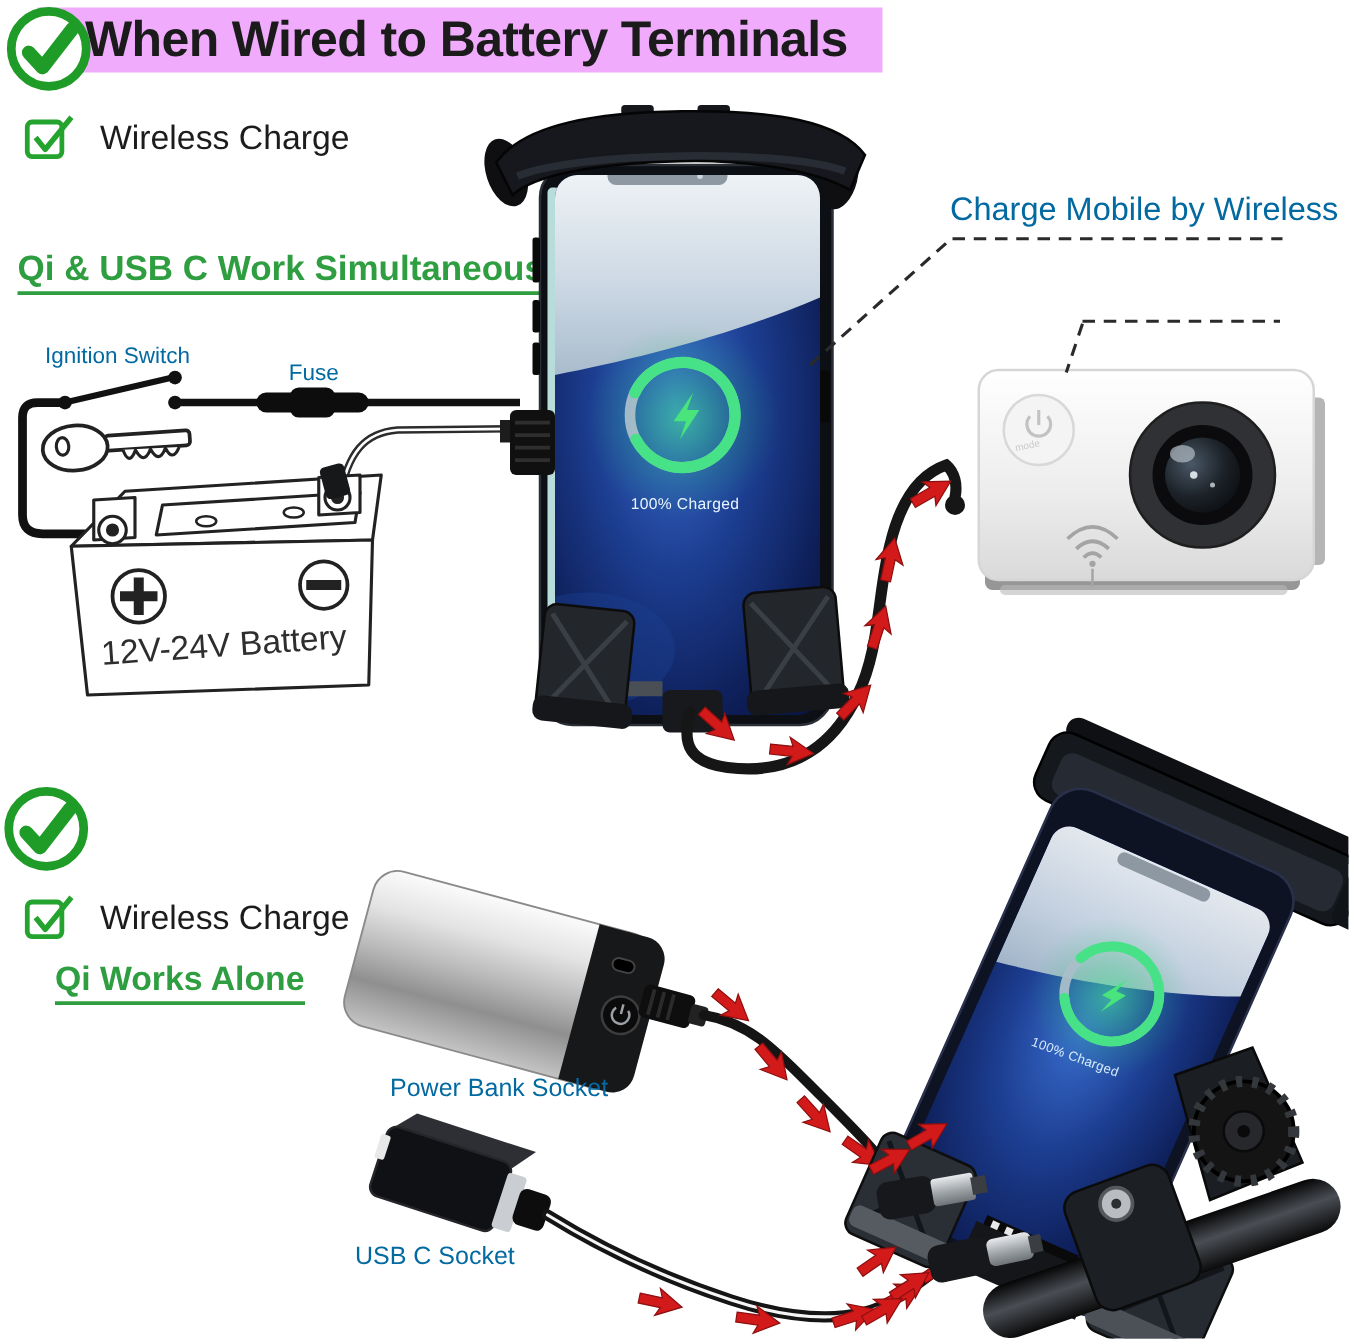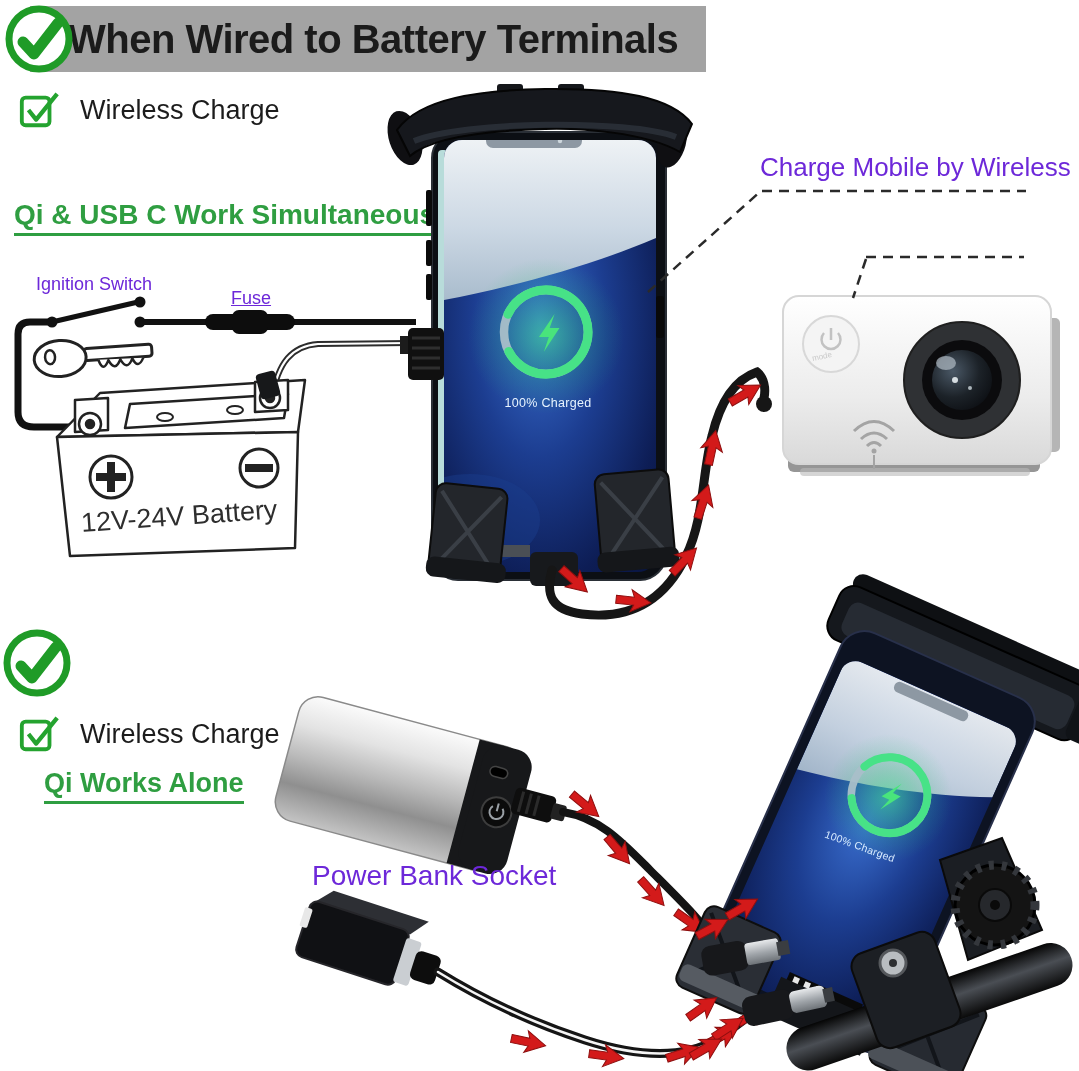--- a/index.html
+++ b/index.html
@@ -1,30 +1,30 @@
 <!DOCTYPE html>
 <html><head>
 <meta charset="utf-8">
 <style>
   html,body{margin:0;padding:0;background:#ffffff;}
   #canvas{position:relative;width:1079px;height:1071px;background:#ffffff;overflow:hidden;
           font-family:"Liberation Sans", sans-serif;}
-  .banner{position:absolute;left:30px;width:676px;height:66px;background:#a3a3a3;
+  .banner{position:absolute;left:30px;width:676px;height:52px;background:#f0abfc;
           display:flex;align-items:center;z-index:1;}
   .banner-title{font-size:40px;font-weight:bold;color:#1b1b1b;letter-spacing:-0.5px;
           padding-left:38px;white-space:nowrap;}
   .circ-check{position:absolute;z-index:2;}
   .feature-row{position:absolute;display:flex;align-items:center;gap:20px;z-index:3;}
   .feature-label{font-size:27px;color:#1c1c1c;white-space:nowrap;}
   .note{position:absolute;font-size:28px;font-weight:bold;color:#2f9e41;z-index:1;
         border-bottom:3px solid #2f9e41;padding-bottom:2px;white-space:nowrap;}
-  .lbl{position:absolute;color:#6d28d9;white-space:nowrap;z-index:3;}
+  .lbl{position:absolute;color:#0369a1;white-space:nowrap;z-index:3;}
   .lbl-sm{font-size:18px;}
   .lbl-md{font-size:26px;}
-  .lbl-lg{font-size:28px;}
+  .lbl-lg{font-size:20px;}
   .battery-lbl{font-size:27px;color:#2e2e2e;transform:rotate(-4deg);transform-origin:left top;}
   .status{position:absolute;text-align:center;color:#e8f4ff;z-index:3;letter-spacing:0.3px;}
   #status1{left:496px;top:396px;width:104px;font-size:12.5px;}
   #status2{left:800px;top:840px;width:120px;font-size:10.5px;transform:rotate(20deg);color:#d9ecff;}
   #mode-lbl{position:absolute;left:812px;top:352px;font-size:8px;color:#c9c9c9;
             transform:rotate(-12deg);z-index:3;}
   #art{position:absolute;left:0;top:0;z-index:2;}
 </style>
 </head>
 <body>
@@ -44,21 +44,21 @@
       <rect x="4" y="7" width="29" height="29" rx="4" fill="#fff" stroke="#24a32f" stroke-width="4"></rect>
       <path d="M11 20 L19 30 L41 3" fill="none" stroke="#24a32f" stroke-width="4.5" stroke-linejoin="round"></path>
     </svg>
     <span class="feature-label">Wireless Charge</span>
   </div>
 
 
   <div class="note" style="left:14px;top:199px;">Qi &amp; USB C Work Simultaneously</div>
 
   <div class="lbl lbl-sm" style="left:36px;top:274px;">Ignition Switch</div>
-  <div class="lbl lbl-sm" style="left:231px;top:288px;text-decoration:underline;">Fuse</div>
+  <div class="lbl lbl-sm" style="left:231px;top:288px;">Fuse</div>
   <div class="lbl battery-lbl" style="left:80px;top:508px;">12V-24V Battery</div>
 
   <div class="lbl lbl-md" style="left:760px;top:152px;">Charge Mobile by Wireless</div>
 
   <div id="status1" class="status">100% Charged</div>
   <div id="mode-lbl">mode</div>
 
   <svg class="circ-check" style="left:0px;top:626px;" width="74" height="74" viewBox="0 0 74 74">
     <circle cx="37" cy="37" r="30" fill="#ffffff" stroke="#1f9b27" stroke-width="7"></circle>
     <path d="M21 40 L32 52 L56 21" fill="none" stroke="#1f9b27" stroke-width="11" stroke-linecap="round" stroke-linejoin="round"></path>
@@ -68,20 +68,21 @@
     <svg width="42" height="40" viewBox="0 0 44 40">
       <rect x="4" y="7" width="29" height="29" rx="4" fill="#fff" stroke="#24a32f" stroke-width="4"></rect>
       <path d="M11 20 L19 30 L41 3" fill="none" stroke="#24a32f" stroke-width="4.5" stroke-linejoin="round"></path>
     </svg>
     <span class="feature-label">Wireless Charge</span>
   </div>
 
   <div class="note" style="left:16px;top:768px;font-size:27px;margin-left:28px;">Qi Works Alone</div>
 
   <div class="lbl lbl-lg" style="left:312px;top:860px;">Power Bank Socket</div>
+  <div class="lbl lbl-lg" style="left:284px;top:994px;">USB C Socket</div>
   <div id="status2" class="status">100% Charged</div>
 
   <svg id="art" width="1079" height="1071" viewBox="0 0 1079 1071">
     <defs>
       <radialGradient id="gScreen" cx="0.45" cy="0.42" r="0.9">
         <stop offset="0%" stop-color="#3a6fd0"></stop>
         <stop offset="35%" stop-color="#1c3d90"></stop>
         <stop offset="68%" stop-color="#0d1d55"></stop>
         <stop offset="100%" stop-color="#060f33"></stop>
       </radialGradient>

